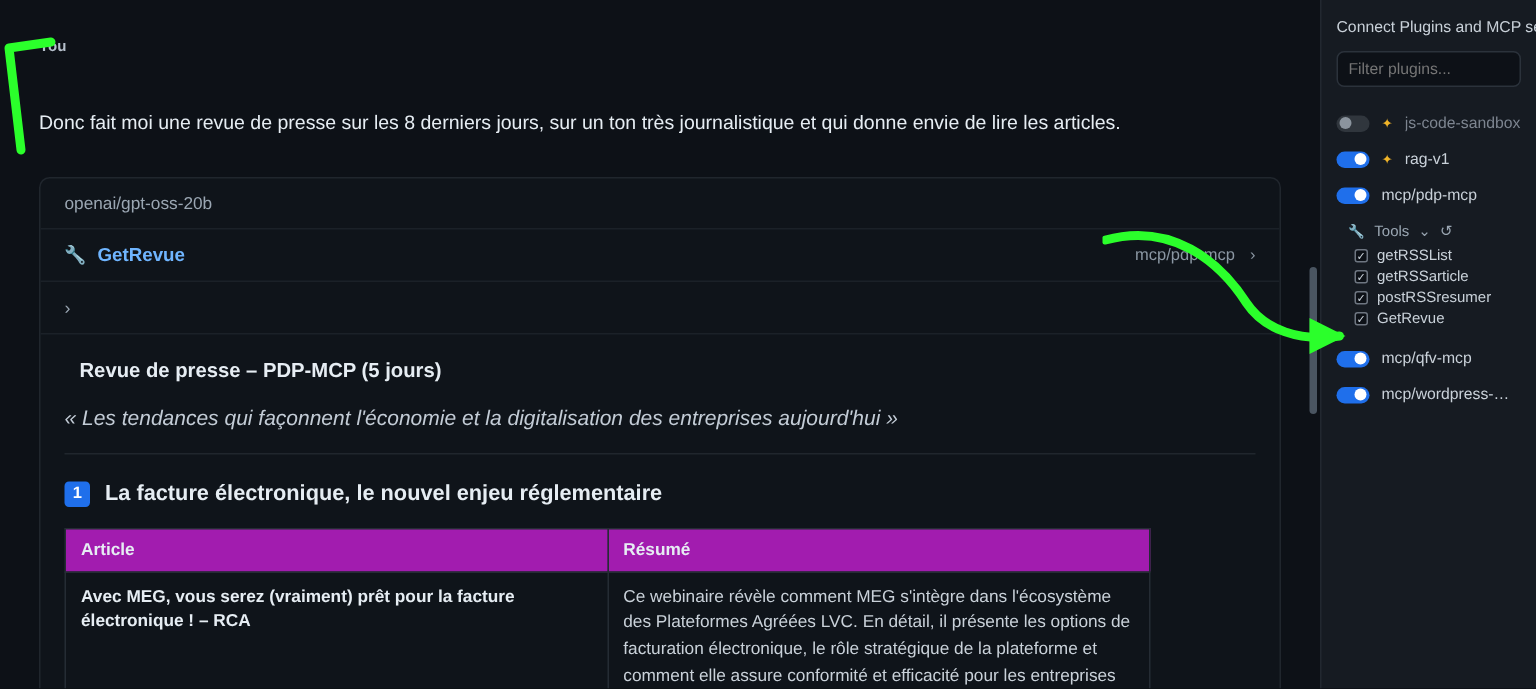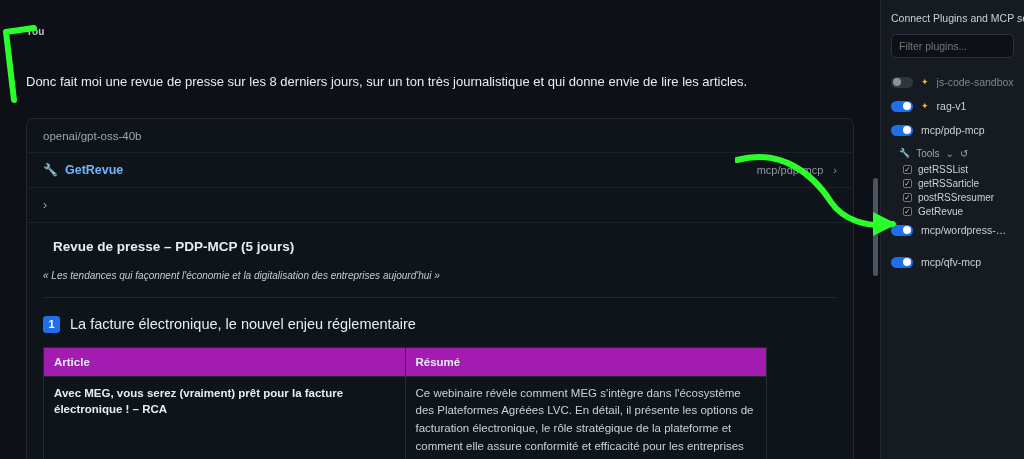--- a/index.html
+++ b/index.html
@@ -99,21 +99,21 @@
 
   .card-body { padding: 12px 16px 0 16px; }
   .answer-title {
     color: #e6edf3;
     font-size: 13.5px;
     font-weight: bold;
     margin: 4px 0 16px 10px;
   }
   .answer-quote {
     color: #c3ccd6;
-    font-size: 10px;
+    font-size: 14px;
     font-style: italic;
     padding-bottom: 16px;
     border-bottom: 1px solid #20262d;
     margin: 0;
   }
   .section-head {
     display: flex;
     align-items: center;
     gap: 10px;
     margin: 18px 0 14px 0;
@@ -123,21 +123,21 @@
     background: #1f6feb;
     color: #fff;
     font-size: 11px;
     font-weight: bold;
     display: flex; align-items: center; justify-content: center;
     border-radius: 3px;
   }
   .sec-title {
     color: #e6edf3;
     font-size: 14.5px;
-    font-weight: normal;
+    font-weight: bold;
   }
 
   table.press {
     width: 724px;
     border-collapse: collapse;
     table-layout: fixed;
     font-size: 11.5px;
   }
   table.press th, table.press td {
     border: 1px solid #252c34;
@@ -272,21 +272,21 @@
   <div class="chat-col">
     <div class="chat-inner">
 
       <div class="user-block">
         <div class="user-name">You</div>
         <div class="user-msg">Donc fait moi une revue de presse sur les 8 derniers jours, sur un ton très journalistique et qui donne envie de lire les articles.</div>
       </div>
 
       <div class="assistant-card">
 
-        <div class="model-row">openai/gpt-oss-40b</div>
+        <div class="model-row">openai/gpt-oss-20b</div>
 
         <div class="tool-row">
           <div class="tool-left">
             <span class="wrench">🔧</span>
             <span class="tool-name">GetRevue</span>
           </div>
           <div class="tool-right">
             <span>mcp/pdp-mcp</span>
             <span class="chev">›</span>
           </div>
@@ -374,33 +374,33 @@
     </div>
     <div class="tool-item">
       <span class="cb">✓</span>
       <span>postRSSresumer</span>
     </div>
     <div class="tool-item">
       <span class="cb">✓</span>
       <span>GetRevue</span>
     </div>
 
+    <div class="plugin" style="margin-top:8px">
+      <span class="sw on">
+          <i></i>
+        </span>
+      <span class="plug-label">mcp/qfv-mcp</span>
+    </div>
+
     <div class="plugin">
       <span class="sw on">
           <i></i>
         </span>
       <span class="plug-label">mcp/wordpress-mcp</span>
     </div>
-
-    <div class="plugin" style="margin-top:8px">
-      <span class="sw on">
-          <i></i>
-        </span>
-      <span class="plug-label">mcp/qfv-mcp</span>
-    </div>
   </div>
 
   <svg class="ann" id="ann-left" viewBox="0 0 60 90">
     <path d="M34 6 L6 10 L14 78" fill="none" stroke="#2bff2b" stroke-width="6" stroke-linecap="round" stroke-linejoin="round"></path>
   </svg>
 
   <svg class="ann" id="ann-arrow" viewBox="0 0 180 110">
     <path d="M2 20 C46 8 78 34 96 62 C108 80 132 88 158 84" fill="none" stroke="#2bff2b" stroke-width="6" stroke-linecap="round"></path>
     <path d="M138 72 L162 84 L138 96 Z" fill="#2bff2b"></path>
   </svg>

